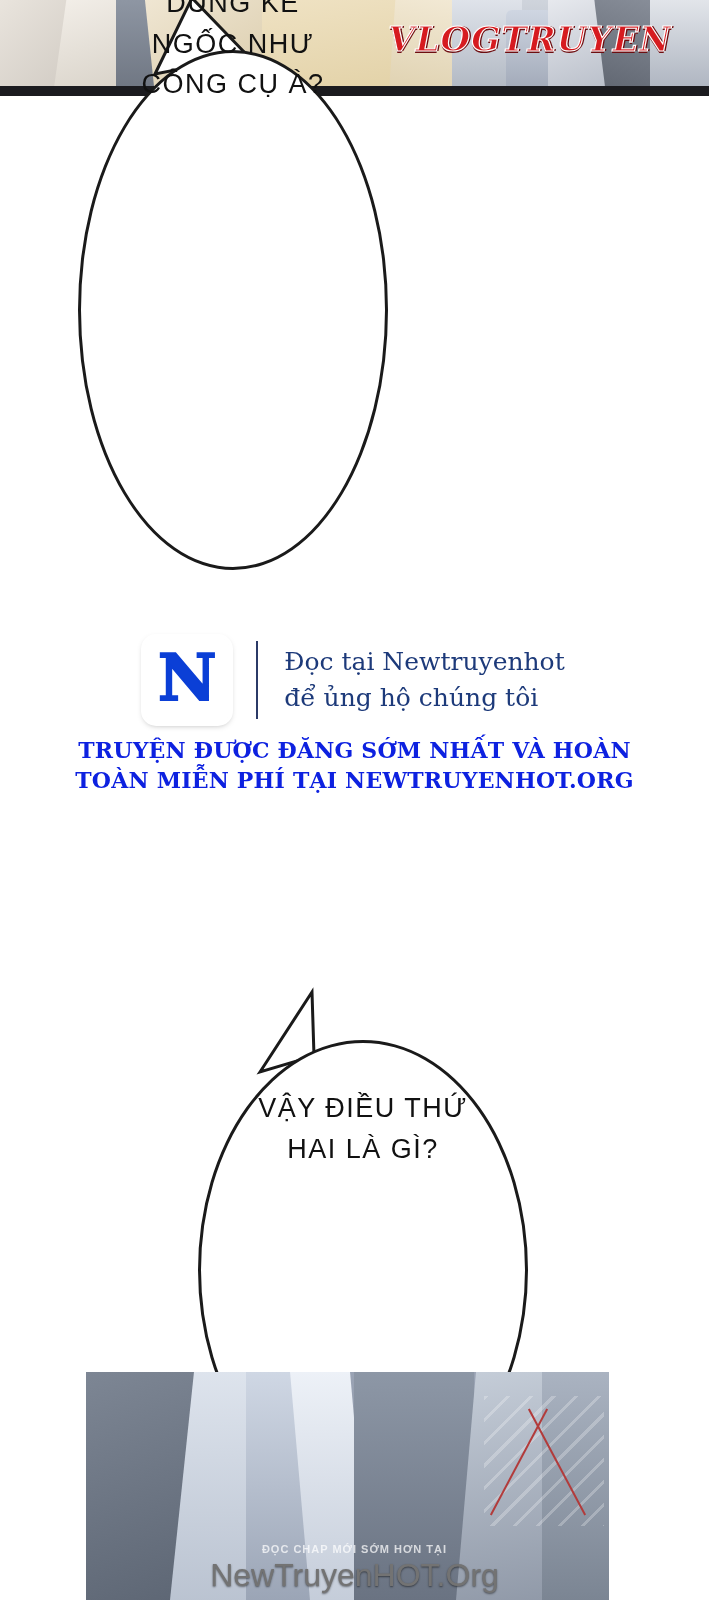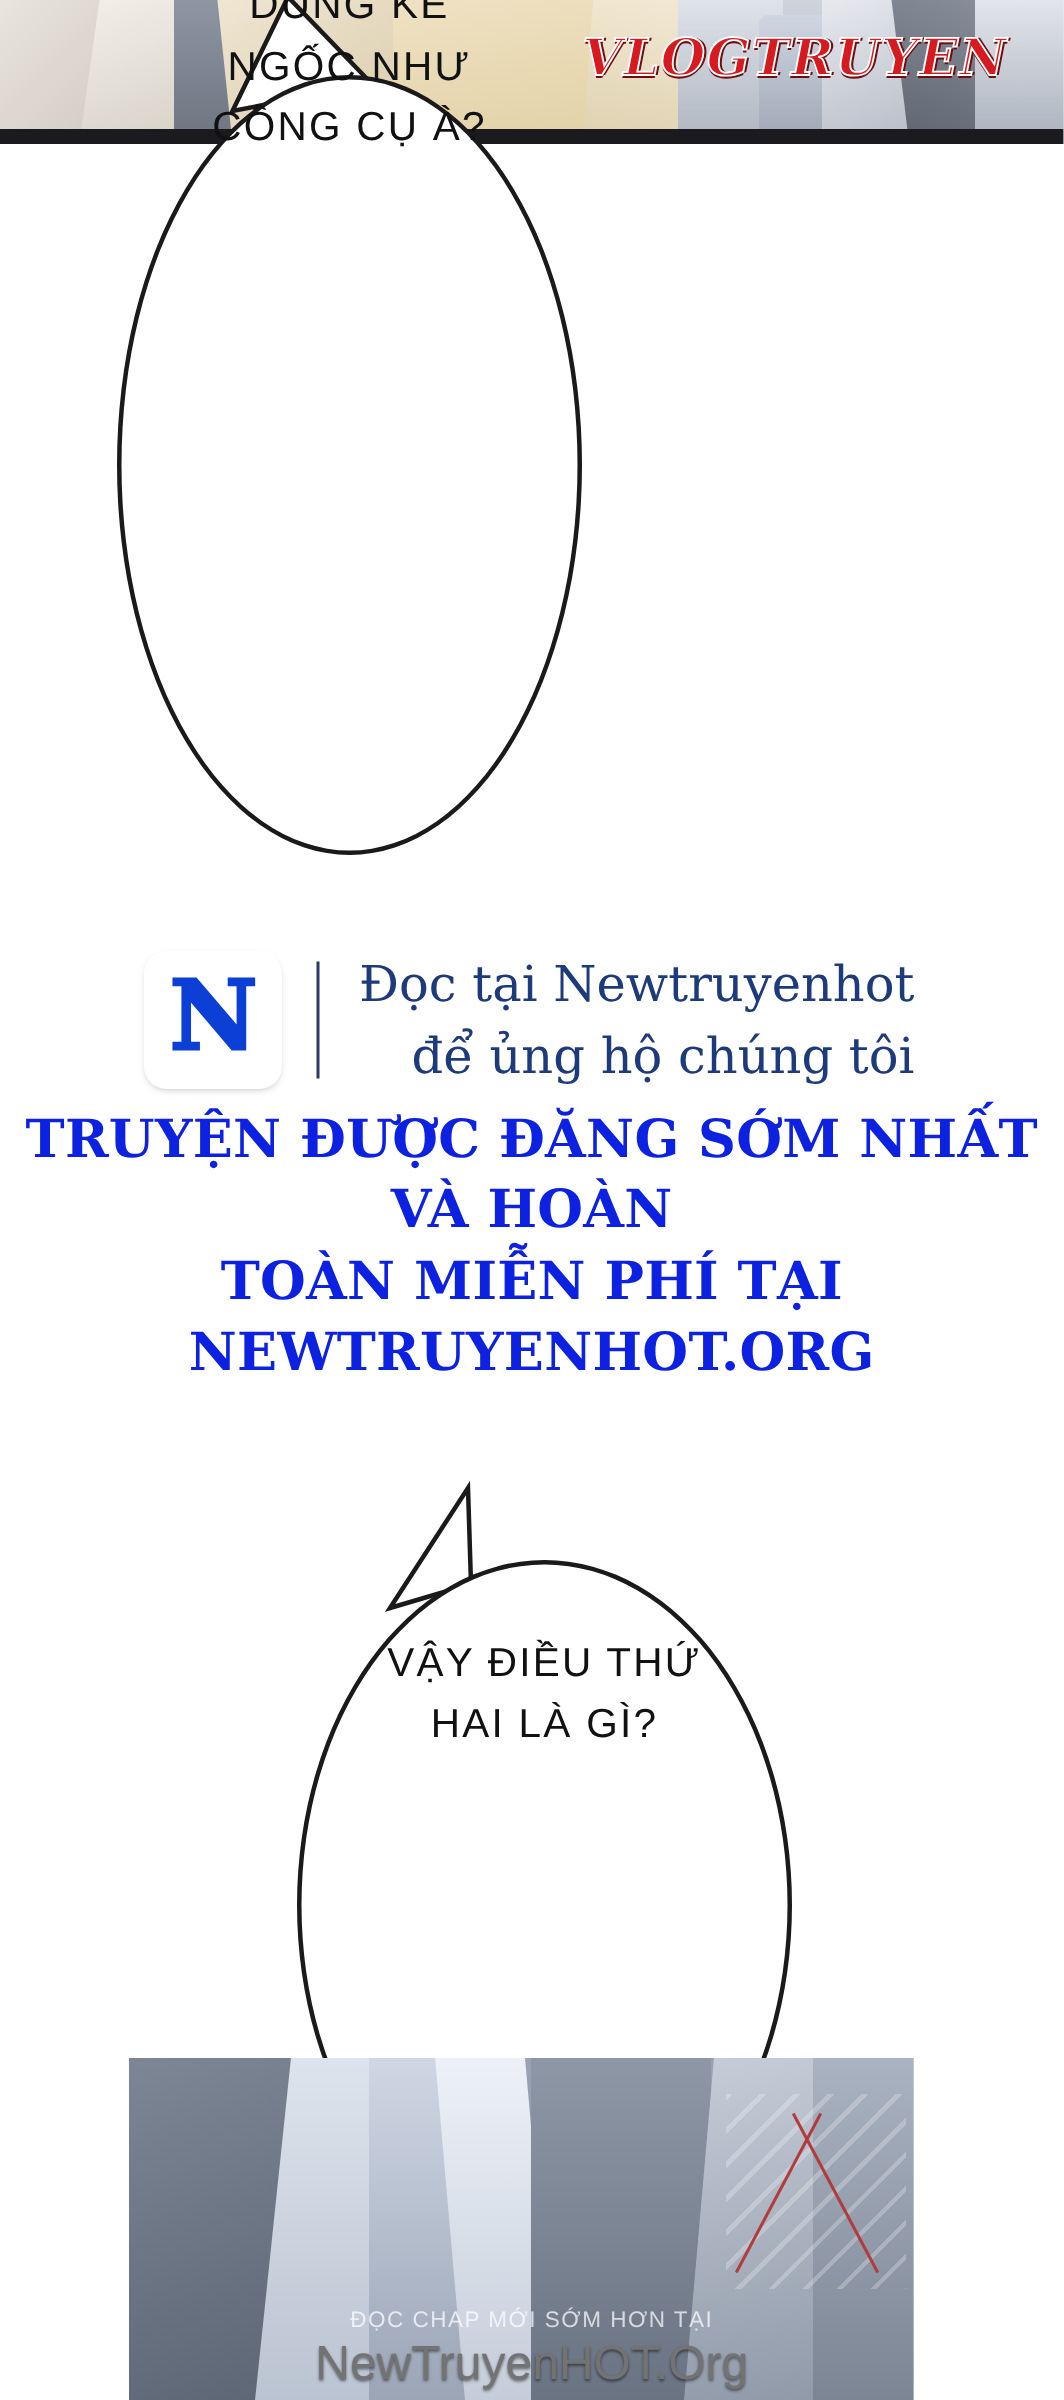--- a/index.html
+++ b/index.html
@@ -149,34 +149,34 @@
     line-height: 1;
     transform: translateY(-2px);
   }
   .divider {
     width: 2px; height: 78px;
     background: #2b3a67;
     margin-right: 26px;
   }
   .sponsor-text {
     font-family: "DejaVu Serif", serif;
-    font-size: 33px;
+    font-size: 25px;
     color: #1d3a7a;
     line-height: 1.45;
-    text-align: right;
+    text-align: left;
   }
 
   .promo {
     position: absolute;
     left: 0; top: 736px;
     width: 709px;
     text-align: center;
     font-family: "DejaVu Serif", serif;
     font-weight: bold;
-    font-size: 35px;
+    font-size: 22px;
     line-height: 1.35;
     color: #0d21e0;
     letter-spacing: .2px;
   }
 
   
   .bottom-art {
     position: absolute;
     left: 86px; top: 1372px;
     width: 523px; height: 228px;
@@ -206,23 +206,24 @@
         background: #b23b3b; transform: rotate(-28deg); }
 
   .bottom-wm {
     position: absolute;
     left: 0; bottom: 6px;
     width: 709px;
     text-align: center;
   }
   .bw-small {
     font-family: "Liberation Sans", sans-serif;
-    font-size: 15px;
+    font-size: 11px;
     letter-spacing: 1px;
     color: rgba(255,255,255,.72);
+    font-weight: bold;
   }
   .bw-big {
     margin-top: 2px;
     font-family: Liberation Sans, sans-serif;
     font-size: 32px;
     color: #737373;
     text-shadow: 0 1px 2px rgba(0,0,0,.5);
   }
 </style>
 </head>

